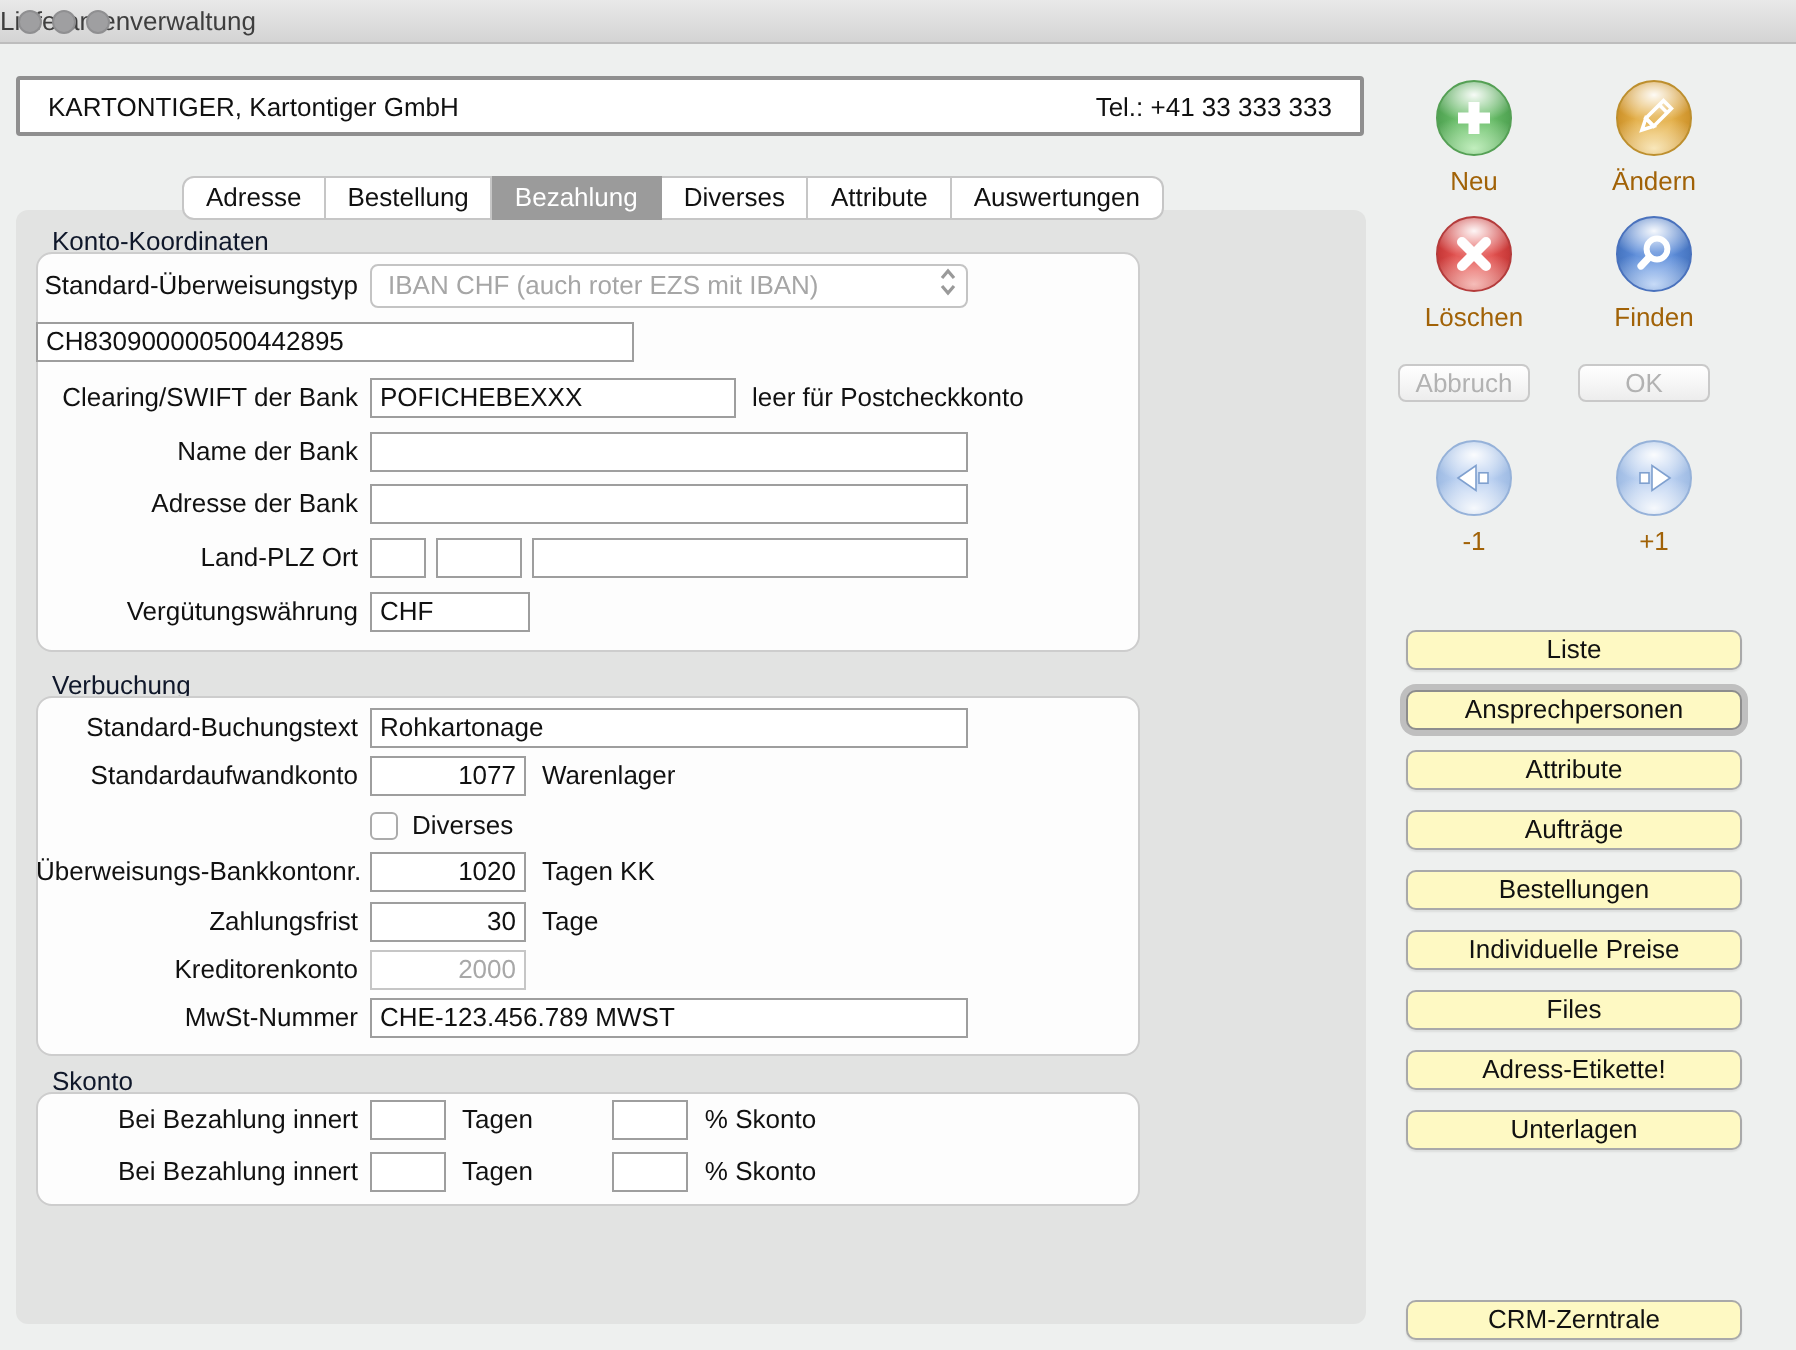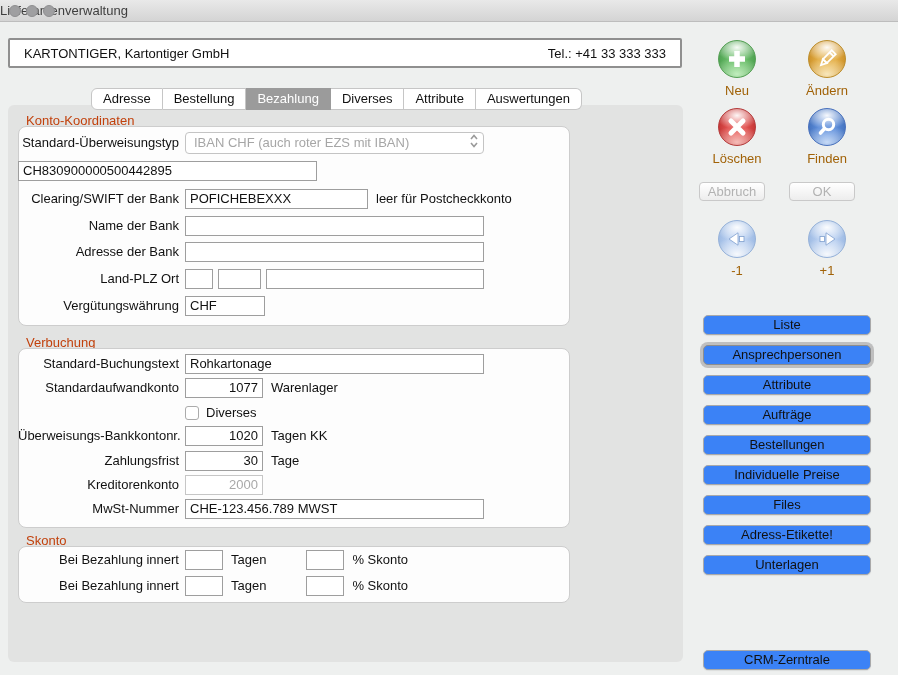--- a/index.html
+++ b/index.html
@@ -35,21 +35,21 @@
   }
   .tab:first-child { border-left:1px solid #c6c6c6; border-radius:6px 0 0 6px; }
   .tab:last-child { border-radius:0 6px 6px 0; }
   .tab.active { background:#9b9b9b; border-color:#9b9b9b; color:#fff; }
 
   
   .panel {
     position:absolute; left:8px; top:105px; width:675px; height:557px;
     background:#e2e3e2; border-radius:6px; z-index:1;
   }
-  .group-label { position:absolute; left:18px; color:#c2410c;text-align:center; }
+  .group-label { position:absolute; left:18px; color:#0f172a;text-align:center; }
   .group-box {
     position:absolute; left:10px; width:552px;
     background:#fdfdfd; border:1px solid #cdcdcd; border-radius:8px;
   }
   .frow { position:absolute; left:10px; display:flex; align-items:center; height:21px; white-space:nowrap; }
   .flabel { width:167px; min-width:167px; padding-right:6px; text-align:right; color:#111; }
   .hint { margin-left:8px; }
   .tinput {
     height:20px; border:1px solid #9e9e9e; background:#fff; padding:0 4px;
     font-family:"Liberation Sans", sans-serif; font-size:13px; color:#111;
@@ -96,21 +96,21 @@
                 radial-gradient(circle, #b7cef0 35%, #8cadda 100%); }
   .icon-label { position:absolute; width:80px; text-align:center; color:#a16207; }
 
   .sys-btn {
     position:absolute; width:66px; height:19px; border-radius:4px;
     background:linear-gradient(#ffffff,#ededed); border:1px solid #c9c9c9;
     color:#b2b2b2; text-align:center; line-height:17px;
   }
   .nav-btn {
     position:absolute; left:703px; width:168px; height:20px; border-radius:5px;
-    background:#3b82f6; border:1px solid #a9a9a9; color:#111;
+    background:#fef9c3; border:1px solid #a9a9a9; color:#111;
     text-align:center; line-height:18px; box-shadow:0 1px 1px rgba(0,0,0,.08);
   }
   .nav-btn.focused { box-shadow:0 0 0 3px #bfbfbf; border-color:#8d8d8d; }
 </style>
 </head>
 <body>
 
 <div class="titlebar">
   <div class="traffic">
     <span class="dot"></span>

